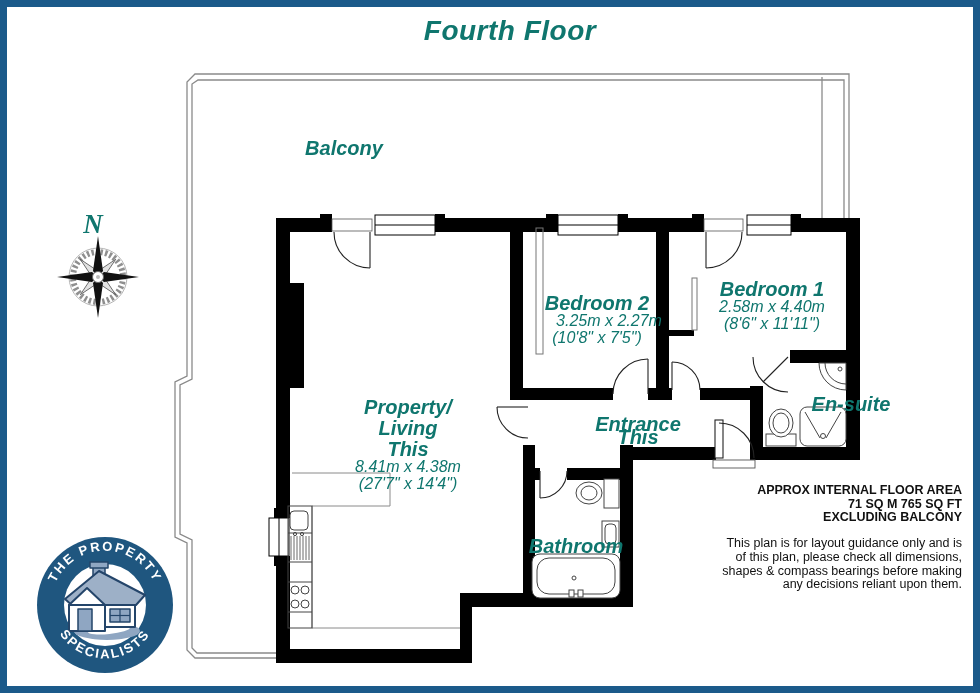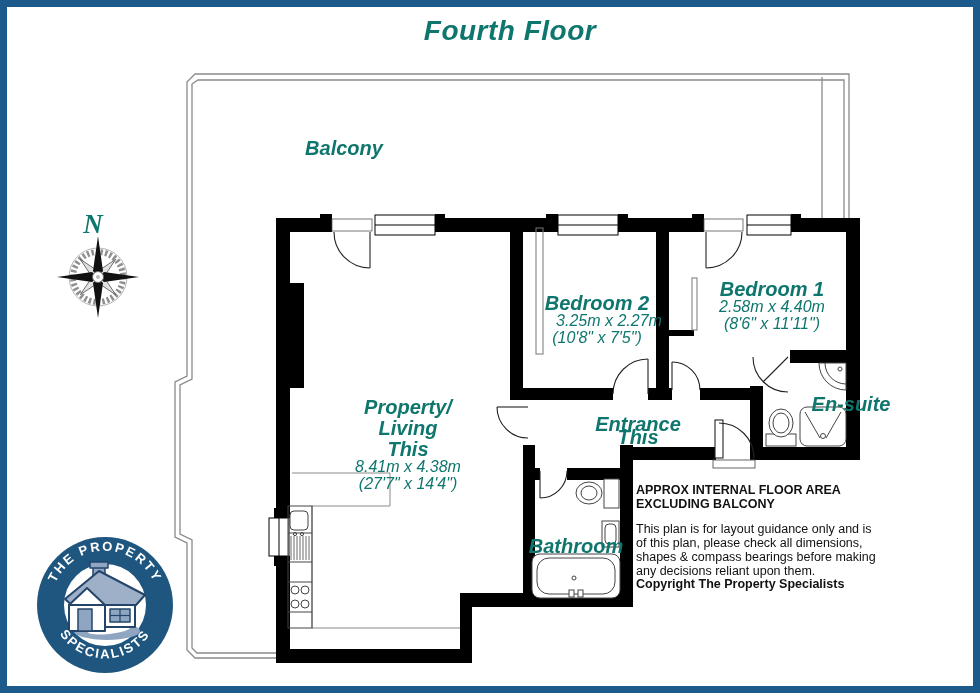--- a/index.html
+++ b/index.html
@@ -7,21 +7,21 @@
          font-family:"Liberation Sans",sans-serif;}
   #frame{position:absolute;inset:0;border:7px solid #1b5a8a;box-sizing:border-box;pointer-events:none;z-index:50;}
   .label{position:absolute;transform:translate(-50%,-50%);white-space:nowrap;color:#0f766e;
          text-align:center;z-index:20;font-style:italic;}
   .bold{font-weight:bold;}
   .room-name{font-size:20px;font-weight:bold;}
   .room-dims{font-size:16px;}
   .title{font-size:28px;font-weight:bold;letter-spacing:0.5px;}
   .balcony{font-size:20px;font-weight:bold;margin-left:19px;}
   .north{font-family:"Liberation Serif",serif;font-size:27px;font-weight:bold;}
-  #footer-block{position:absolute;left:636px;top:484px;width:302px;text-align:left;
+  #footer-block{position:absolute;left:660px;top:484px;width:302px;text-align:right;
                 font-size:12.5px;line-height:13.7px;color:#111;z-index:20;}
   #footer-block .gap{height:12px;}
   svg{position:absolute;left:0;top:0;z-index:10;}
 </style>
 </head>
 <body>
 
 <div id="stage">
   <div id="frame"></div>
 
@@ -269,21 +269,21 @@
 
   <div class="label room-name" style="left:638px;top:416px;margin-top:8px;">Entrance</div>
   <div class="label room-name" style="left:638px;top:437px;">This</div>
 
   <div class="label room-name" style="left:803px;top:404px;margin-left:48px;">En-suite</div>
 
   <div class="label room-name" style="left:576px;top:526px;margin-top:20px;">Bathroom</div>
 
   <div id="footer-block">
     <div class="bold">APPROX INTERNAL FLOOR AREA</div>
+    <div class="bold">71 SQ M 765 SQ FT</div>
     <div class="bold">EXCLUDING BALCONY</div>
     <div class="gap"></div>
     <div>This plan is for layout guidance only and is</div>
     <div>of this plan, please check all dimensions,</div>
     <div>shapes &amp; compass bearings before making</div>
     <div>any decisions reliant upon them.</div>
-    <div class="bold">Copyright The Property Specialists</div>
   </div>
 </div>
 
 </body></html>

